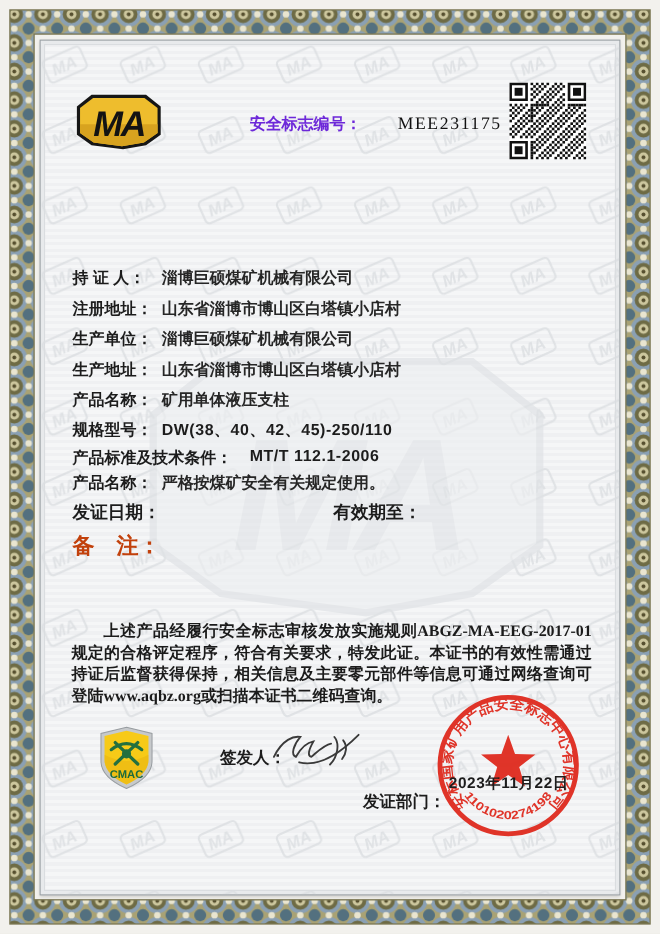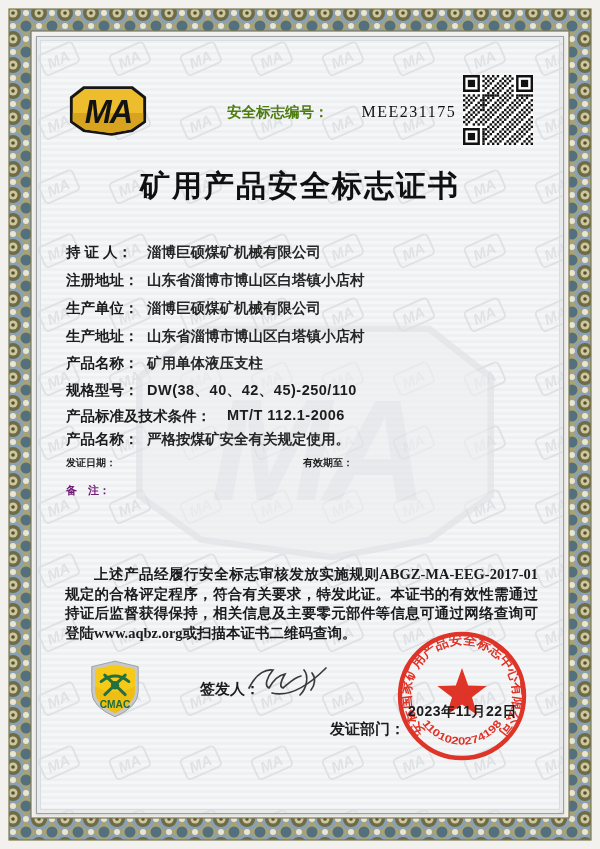--- a/index.html
+++ b/index.html
@@ -14,41 +14,41 @@
          background:repeating-linear-gradient(180deg,#f5f6f7 0 3px,#eff0f2 3px 6px);
          border:1px solid #9aa1a7;box-shadow:0 0 0 3px #e8eaec inset, 0 1px 3px rgba(0,0,0,.15);}
   .frame-echo{position:absolute;left:40px;top:40px;width:520px;height:770px;border:1px solid #dadde0;pointer-events:none;}
 
   .wm-layer{position:absolute;left:37px;top:37px;width:526px;height:776px;opacity:.8;}
   .wm-big{position:absolute;left:124px;top:320px;width:382px;height:246px;opacity:.65;}
 
   
   .ma-badge{position:absolute;left:68px;top:84px;width:80px;height:54px;}
   .certno{position:absolute;left:227px;top:103px;display:flex;align-items:baseline;gap:8px;white-space:nowrap;}
-  .certno .lab{font-weight:700;font-size:14.5px;color:#4d7c0f;}
+  .certno .lab{font-weight:700;font-size:14.5px;color:#6d28d9;}
   .certno .num{font-family:"Liberation Serif",serif;font-size:16px;letter-spacing:1.5px;color:#111;margin-left:25px;}
   .qr{position:absolute;left:463px;top:75px;width:70px;height:70px;}
 
   .title{position:absolute;left:0;top:166px;width:100%;text-align:center;
          font-family:"Liberation Serif",serif;font-weight:900;font-size:30px;color:#101010;letter-spacing:2px;}
 
   
   .frow{position:absolute;left:66px;height:22px;white-space:nowrap;}
   .frow .lbl{font-weight:700;font-size:14.5px;color:#1c1c1c;}
   .frow .val{position:absolute;left:81px;top:0;font-family:"Liberation Serif",serif;font-weight:600;
              font-size:14.5px;color:#262626;white-space:nowrap;}
   .frow.wide .val{left:161px;}
   .frow .val.tech{font-family:"Liberation Sans",sans-serif;font-weight:700;font-size:14.5px;color:#1c1c1c;letter-spacing:.5px;}
   .r0{top:243px}.r1{top:271px}.r2{top:299px}.r3{top:327px}
   .r4{top:354px}.r5{top:381px}.r6{top:407px}.r7{top:430px}
 
   .vrow{position:absolute;left:66px;top:456px;width:470px;height:22px;white-space:nowrap;}
-  .vrow .lbl{position:absolute;font-weight:700;font-size:10px;color:#1c1c1c;}
+  .vrow .lbl{position:absolute;font-weight:700;font-size:16px;color:#1c1c1c;}
   .vrow .val{position:absolute;font-weight:700;font-size:14.5px;color:#1c1c1c;}
-  .remark{position:absolute;left:66px;top:483px;font-weight:700;font-size:11px;color:#701a75;}
+  .remark{position:absolute;left:66px;top:483px;font-weight:700;font-size:20px;color:#c2410c;}
 
   .statement{position:absolute;left:65px;top:565px;width:473px;
              font-family:"Liberation Serif",serif;font-weight:600;font-size:14.5px;line-height:19.5px;
              color:#1b1b1b;text-align:justify;text-indent:2em;}
 
   
   .cmac{position:absolute;left:89px;top:660px;width:52px;height:58px;}
   .signer-label{position:absolute;left:200px;top:680px;font-weight:700;font-size:15px;color:#1c1c1c;}
   .signature{position:absolute;left:242px;top:661px;width:92px;height:46px;}
   .dept-label{position:absolute;left:330px;top:680px;font-weight:700;font-size:15px;color:#1c1c1c;margin-top:40px;}
@@ -416,21 +416,20 @@
     <g fill="#111111">
       <path d="M0 0h7v7h-7z M1 1v5h5v-5z" fill-rule="evenodd"></path>
         <rect x="2" y="2" width="3" height="3"></rect>
       <path d="M22 0h7v7h-7z M23 1v5h5v-5z" fill-rule="evenodd"></path>
         <rect x="24" y="2" width="3" height="3"></rect>
       <path d="M0 22h7v7h-7z M1 23v5h5v-5z" fill-rule="evenodd"></path>
         <rect x="2" y="24" width="3" height="3"></rect>
     </g>
   </svg>
 
-  <div class="title">矿用产品安全标志证书</div>
 
   <div class="frow r0">
     <span class="lbl">持 证 人：</span>
     <span class="val">淄博巨硕煤矿机械有限公司</span>
   </div>
   <div class="frow r1">
     <span class="lbl">注册地址：</span>
     <span class="val">山东省淄博市博山区白塔镇小店村</span>
   </div>
   <div class="frow r2">

